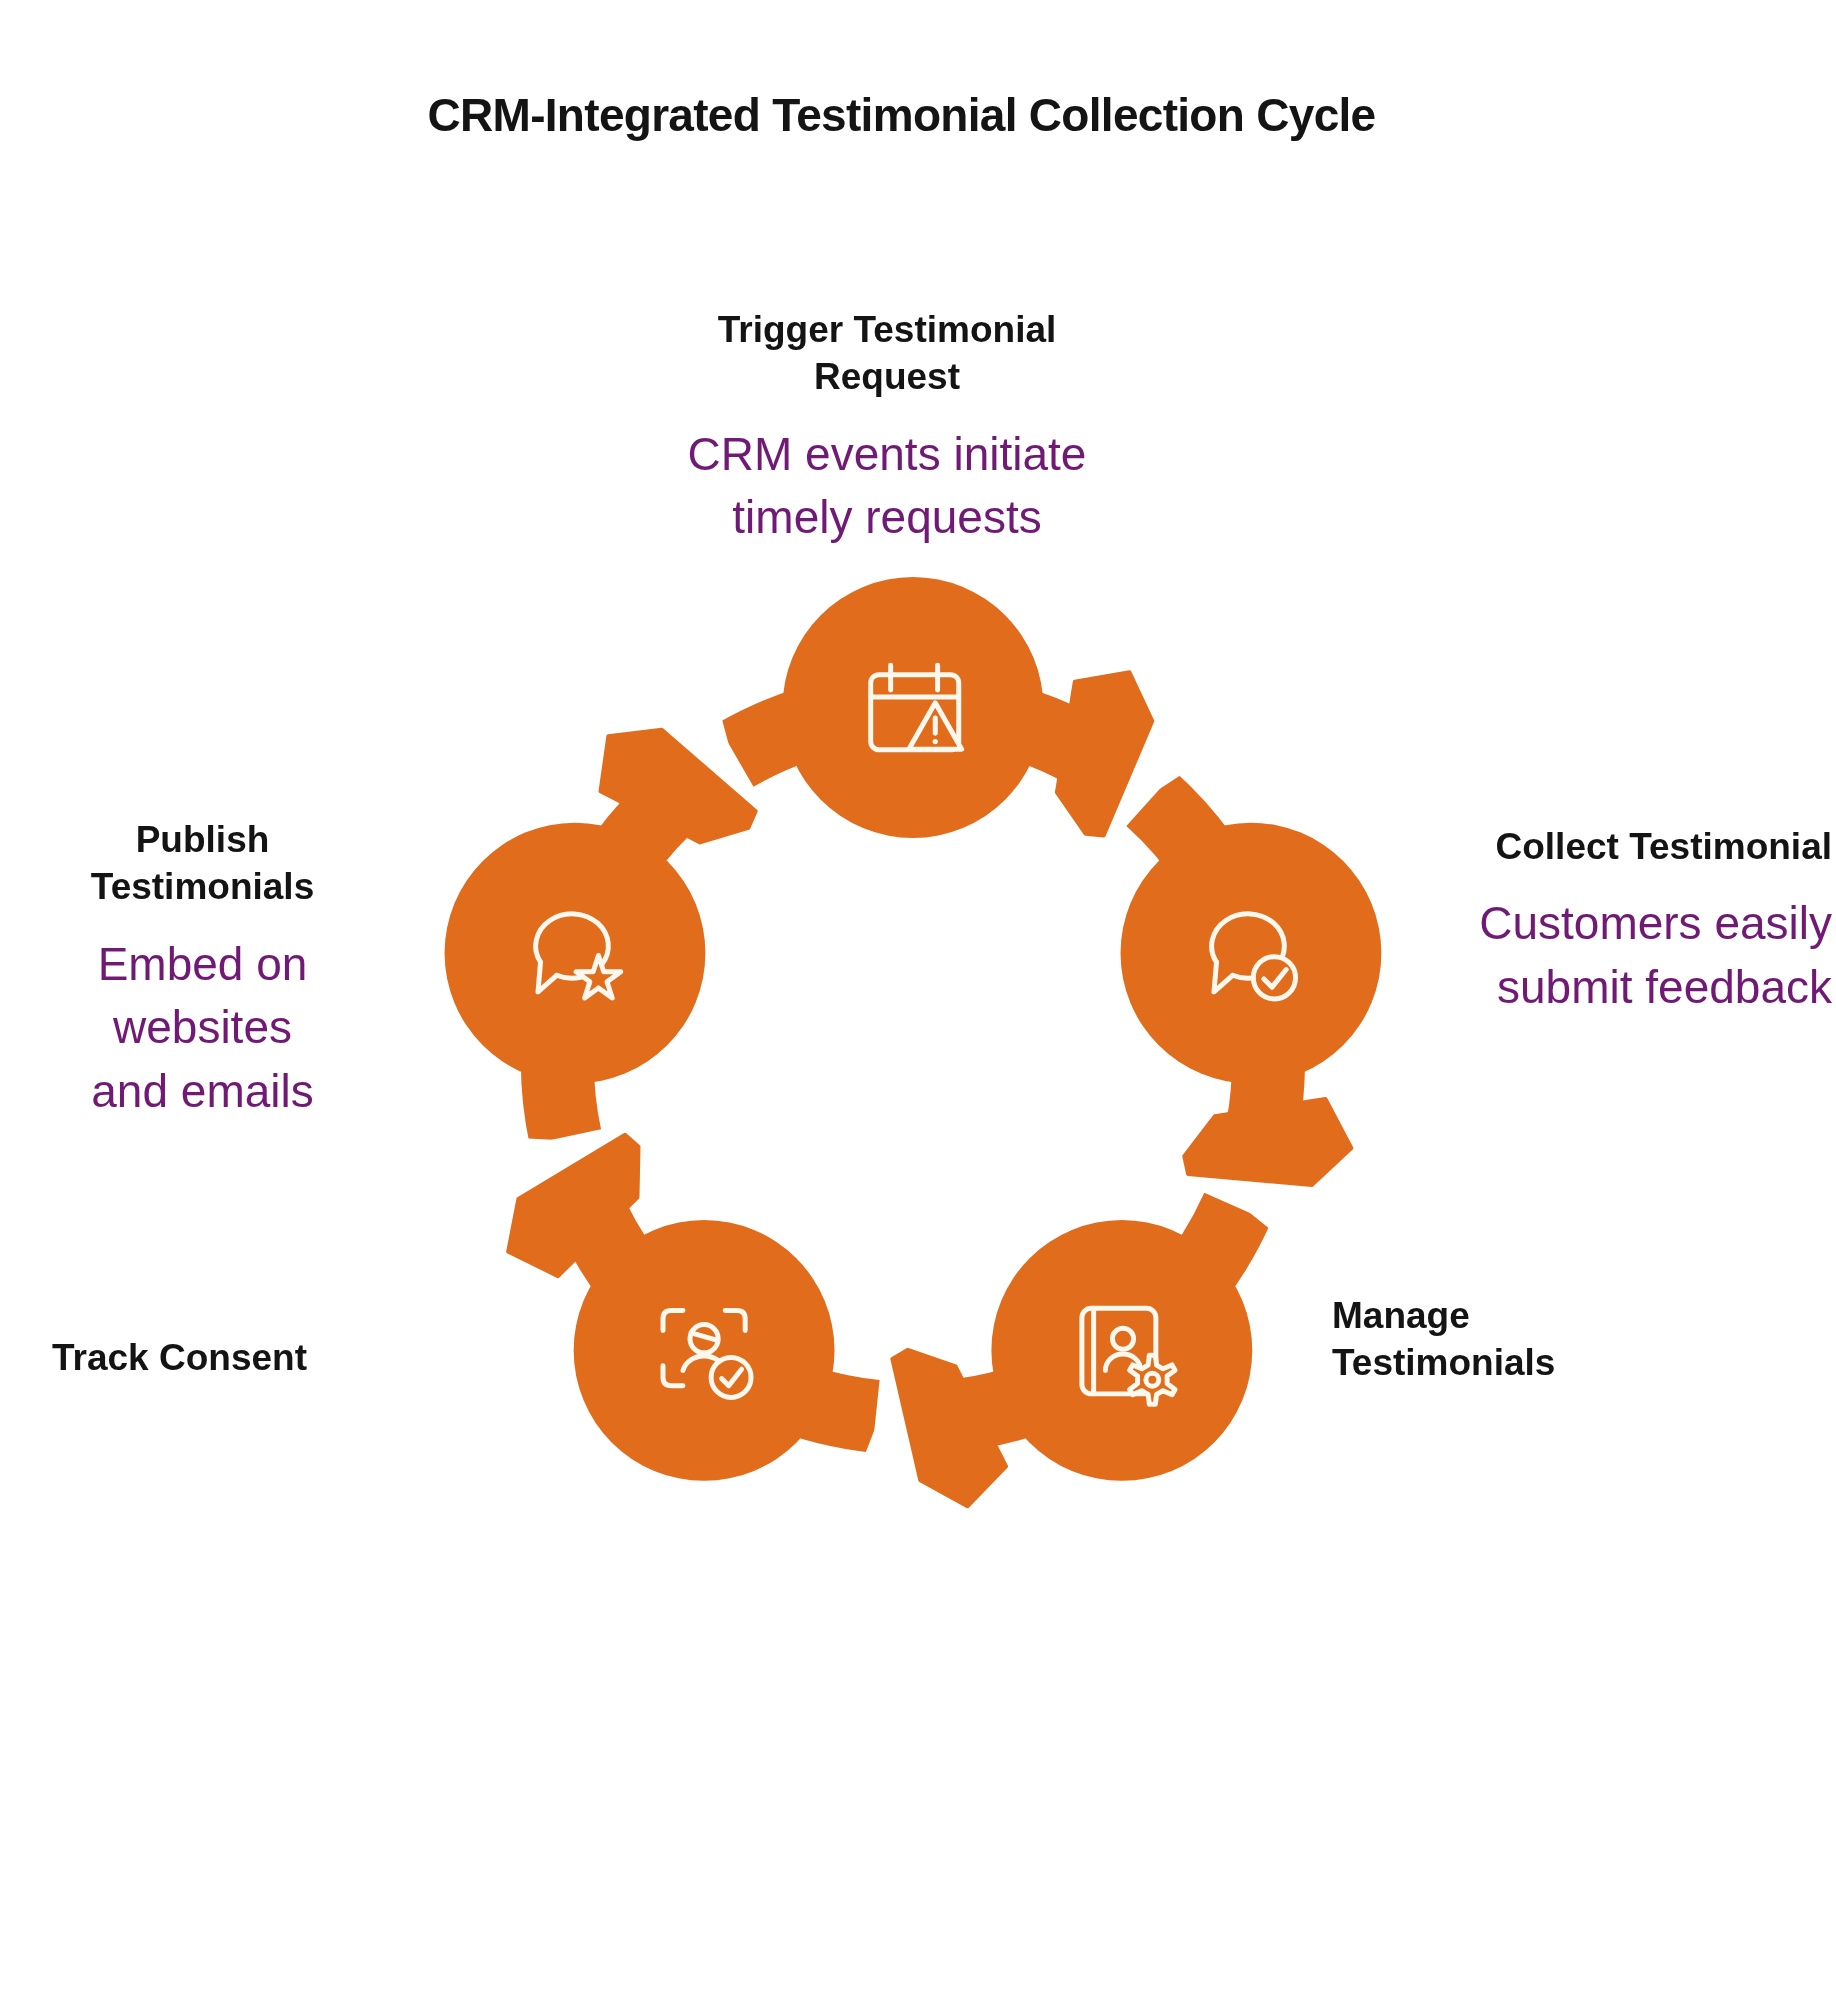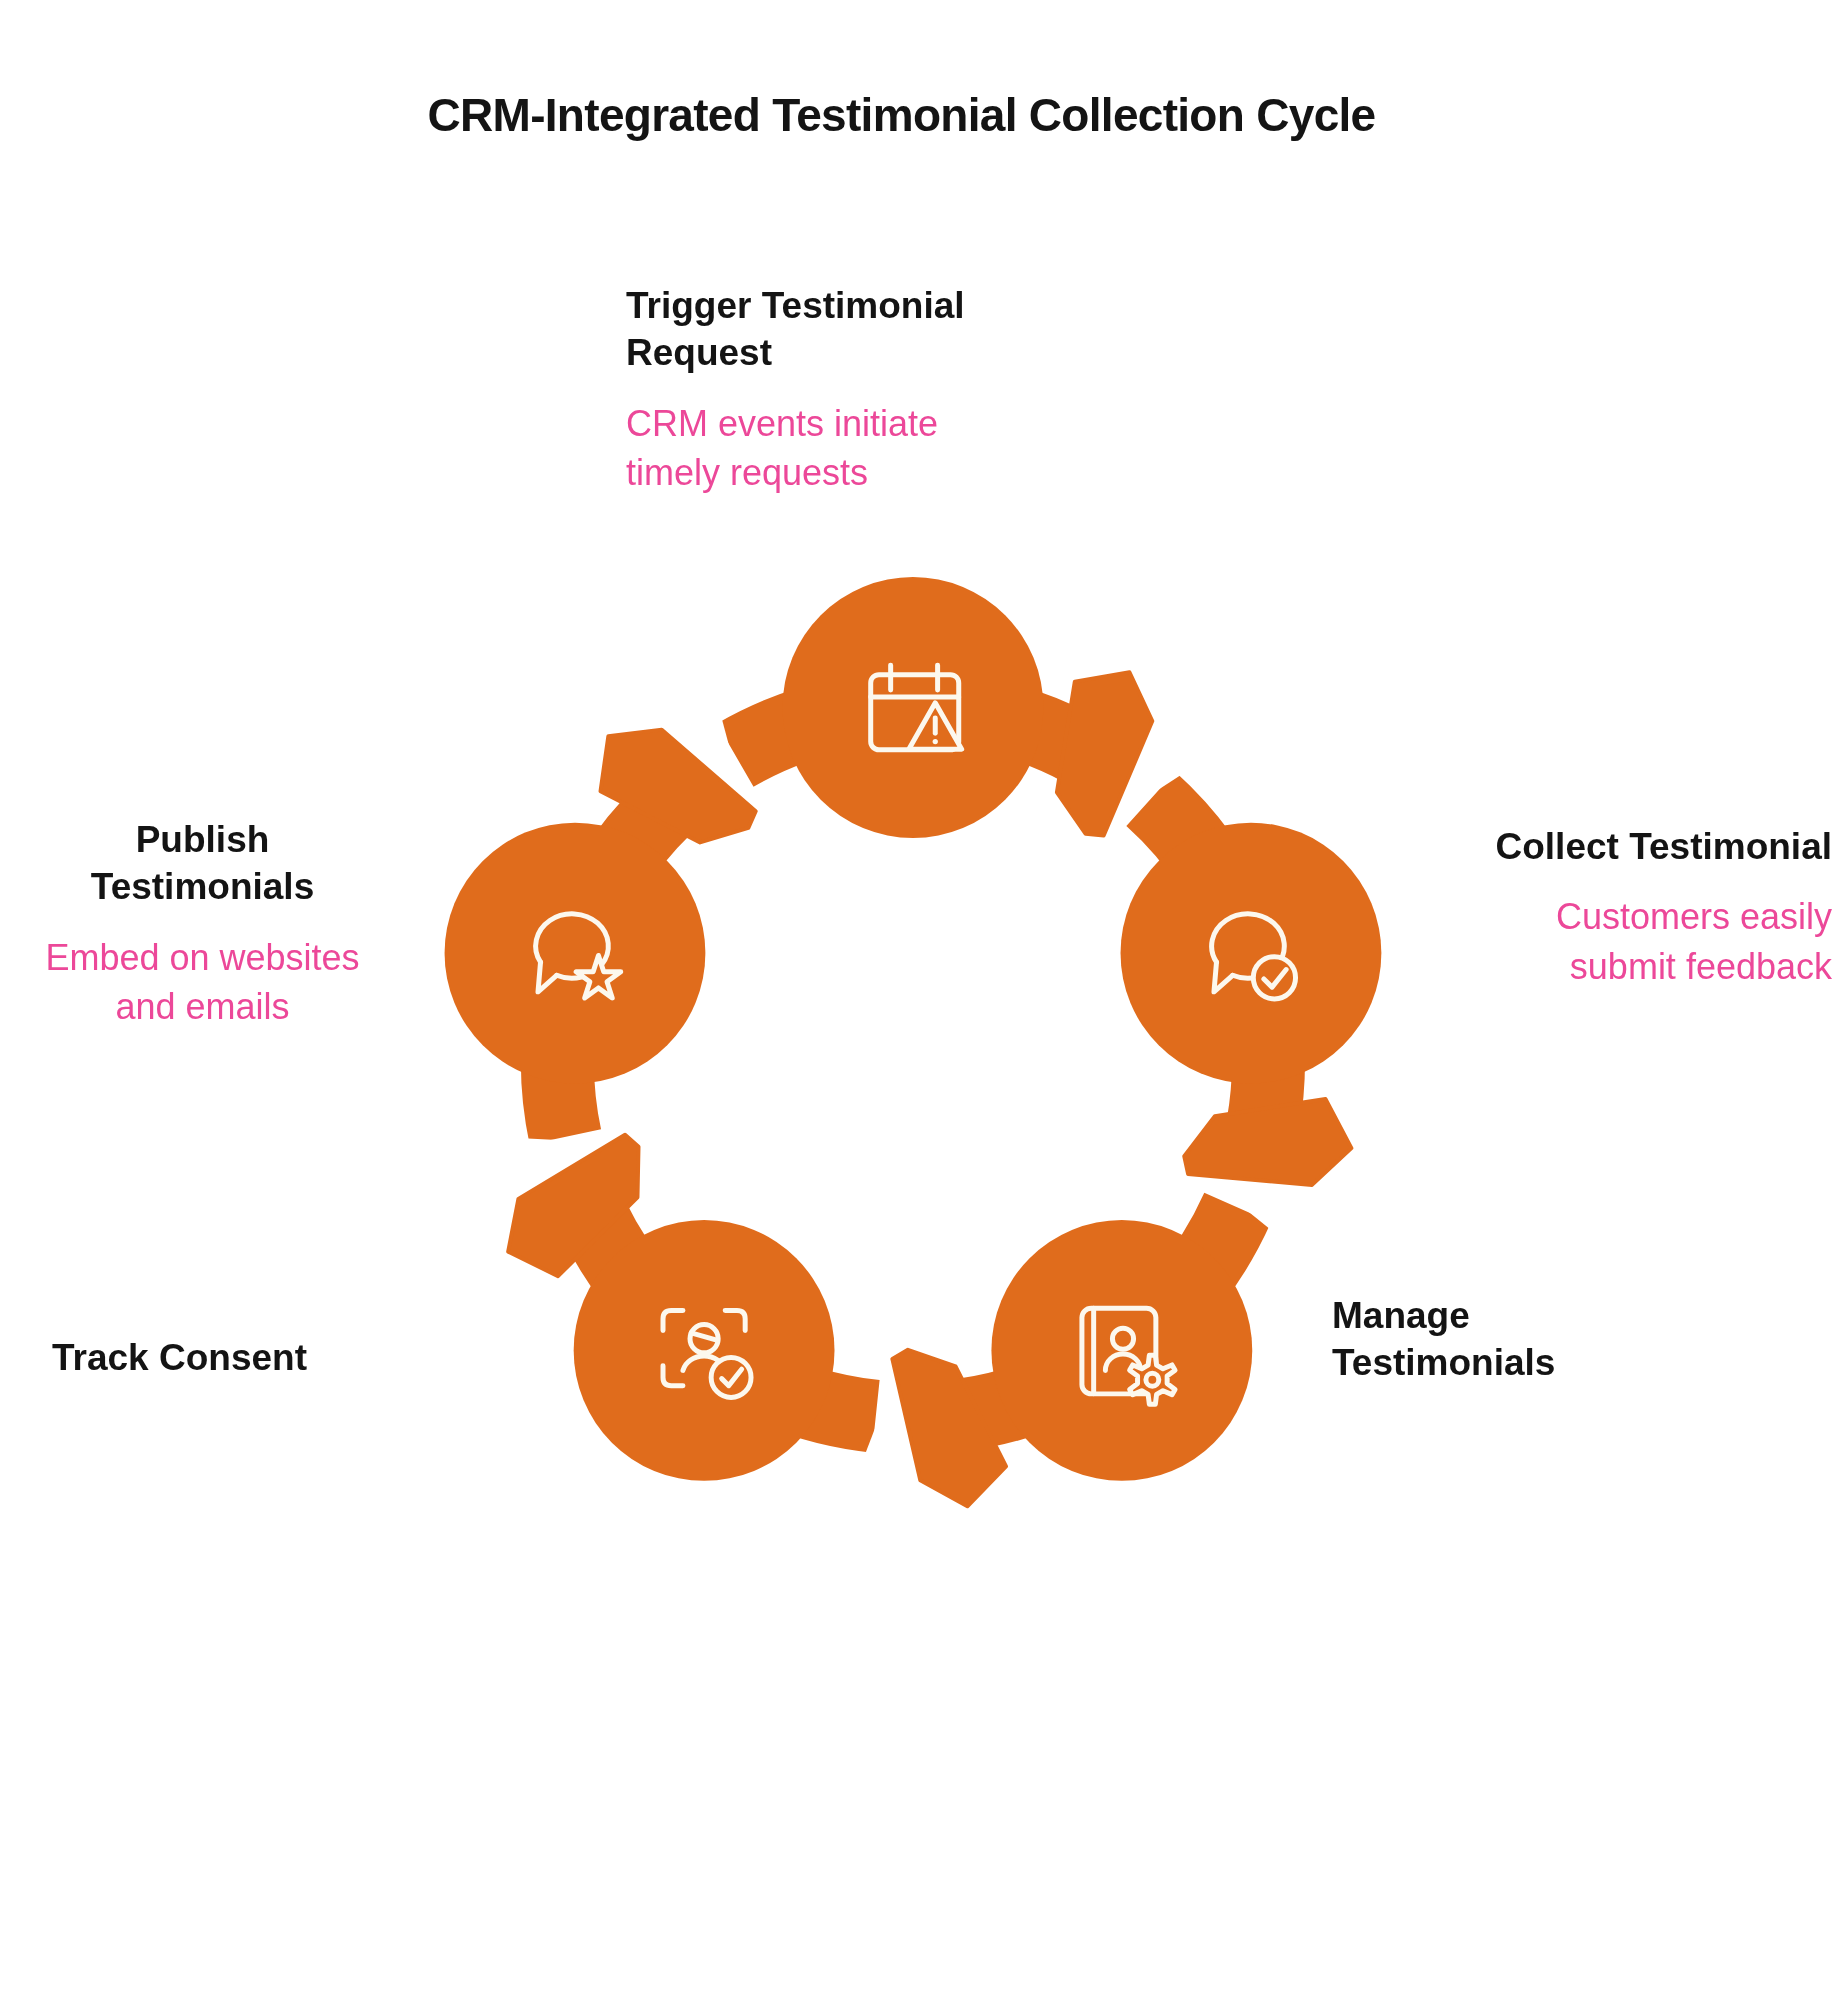--- a/index.html
+++ b/index.html
@@ -33,27 +33,27 @@
   .label h2{
     margin:0;
     font-size:37px;
     font-weight:bold;
     line-height:1.28;
     white-space:pre-line;
     color:#141414;
   }
   .label p{
     margin:22px 0 0 0;
-    font-size:36px;
+    font-size:46px;
     font-weight:normal;
     line-height:1.38;
     white-space:pre-line;
-    color:#ec4899;
+    color:#701a75;
   }
-  .pos-top{left:626px; top:282px; width:522px; text-align:left;}
+  .pos-top{left:626px; top:306px; width:522px; text-align:center;}
   .pos-right{left:1428px; top:823px; width:404px; text-align:right;}
   .pos-bottom-right{left:1332px; top:1292px; width:300px; text-align:left;}
   .pos-bottom-left{right:1368px; top:1334px; width:417px; text-align:left;}
   .pos-left{right:1452px; top:816px; width:365px; text-align:center;}
 </style>
 </head>
 <body>
 
 <div class="canvas">
 

